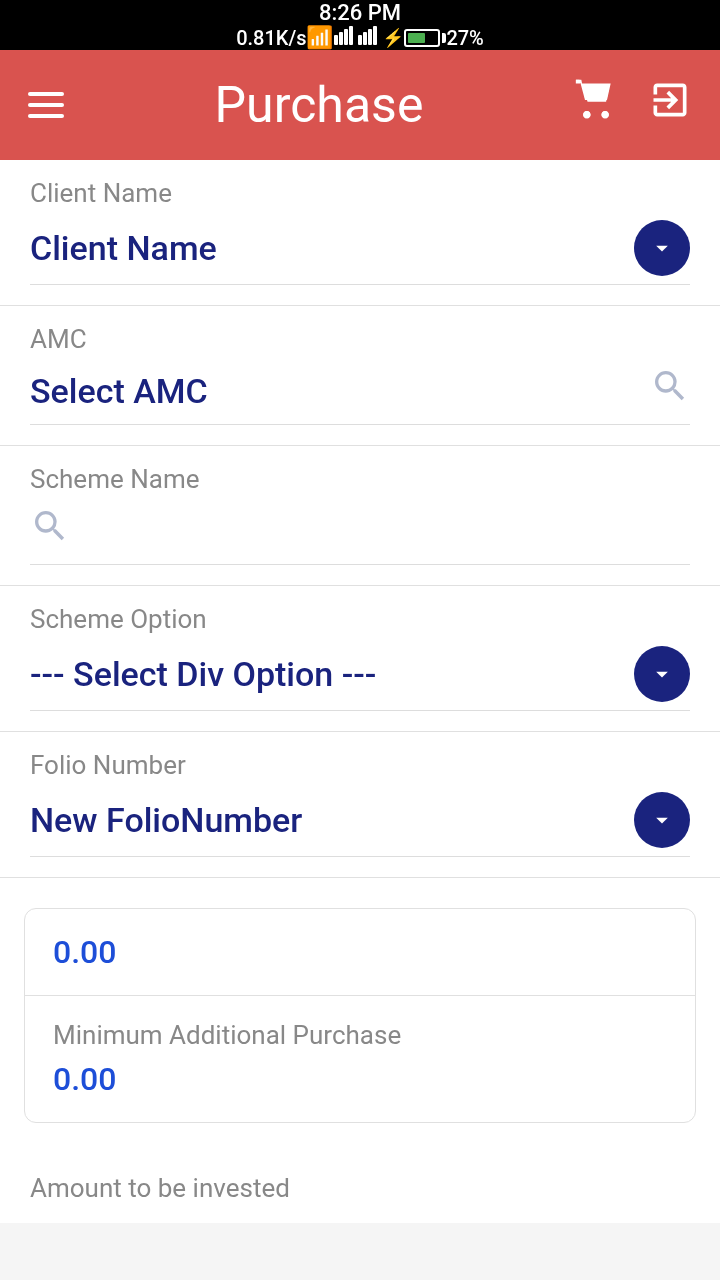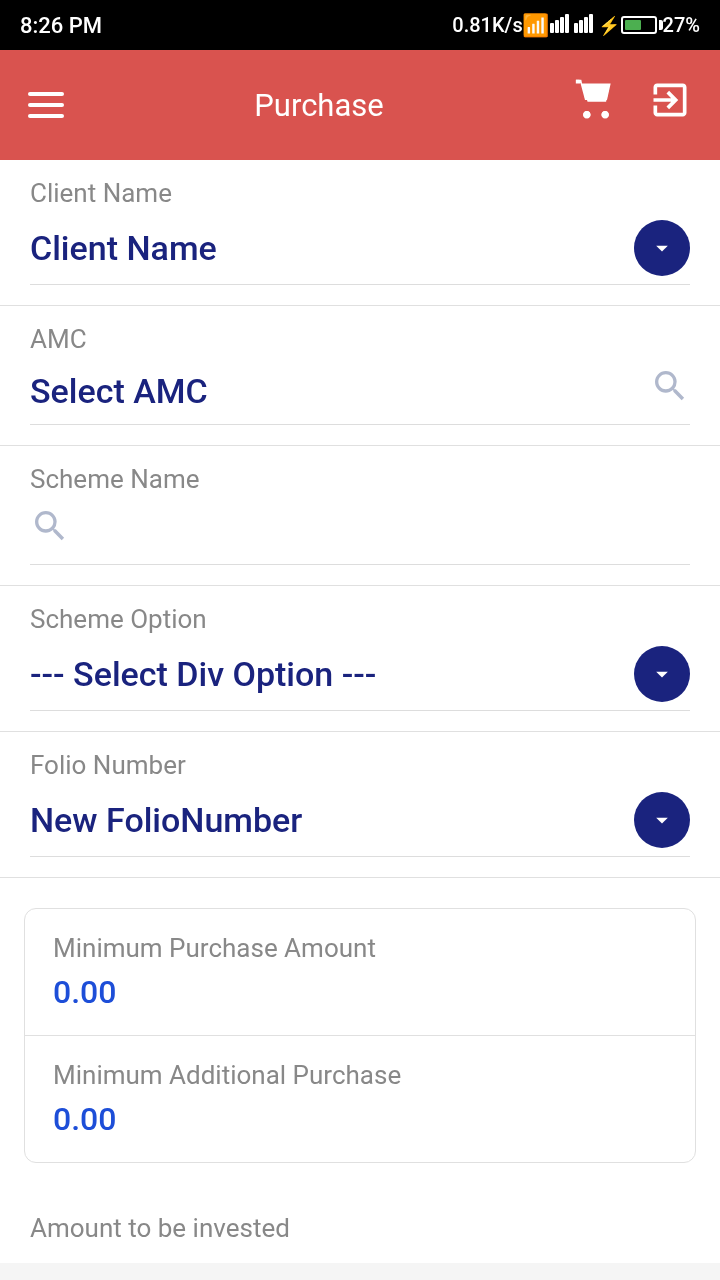--- a/index.html
+++ b/index.html
@@ -17,20 +17,21 @@
     .status-bar {
       background: #000;
       color: #fff;
       height: 50px;
       display: flex;
       align-items: center;
       justify-content: space-between;
       padding: 0 20px;
       font-size: 22px;
       font-weight: 500;
+      flex-direction: column;
     }
     .status-left { display: flex; align-items: center; gap: 10px; }
     .status-right { display: flex; align-items: center; font-size: 20px; }
     .battery-icon {
       display: inline-flex; align-items: center; gap: 2px;
     }
     .battery-body {
       width: 36px; height: 18px; border: 2px solid #fff;
       border-radius: 3px; position: relative;
       display: flex; align-items: center; padding: 2px;
@@ -47,21 +48,21 @@
       background: #d9534f;
       height: 110px;
       display: flex;
       align-items: center;
       padding: 0 28px;
       gap: 30px;
     }
     .app-bar-title {
       flex: 1;
       color: #fff;
-      font-size: 31px;
+      font-size: 50px;
       font-weight: 400;
       text-align: center;
     }
     .app-bar-icon {
       color: #fff;
       font-size: 40px;
       cursor: pointer;
     }
     .hamburger-icon {
       display: flex; flex-direction: column; gap: 7px; cursor: pointer;
@@ -265,21 +266,20 @@
       <div class="dropdown-btn">
         <svg viewBox="0 0 24 24" fill="white" width="28" height="28">
             <path d="M7 10l5 5 5-5z"></path>
           </svg>
       </div>
     </div>
   </div>
 
   <div class="info-card">
     <div class="info-card-row">
-      <div class="info-card-label">Minimum Purchase Amount</div>
       <div class="info-card-value">0.00</div>
     </div>
     <div class="info-card-row">
       <div class="info-card-label">Minimum Additional Purchase</div>
       <div class="info-card-value">0.00</div>
     </div>
   </div>
 
   <div class="bottom-section">
     <div class="bottom-label">Amount to be invested</div>

